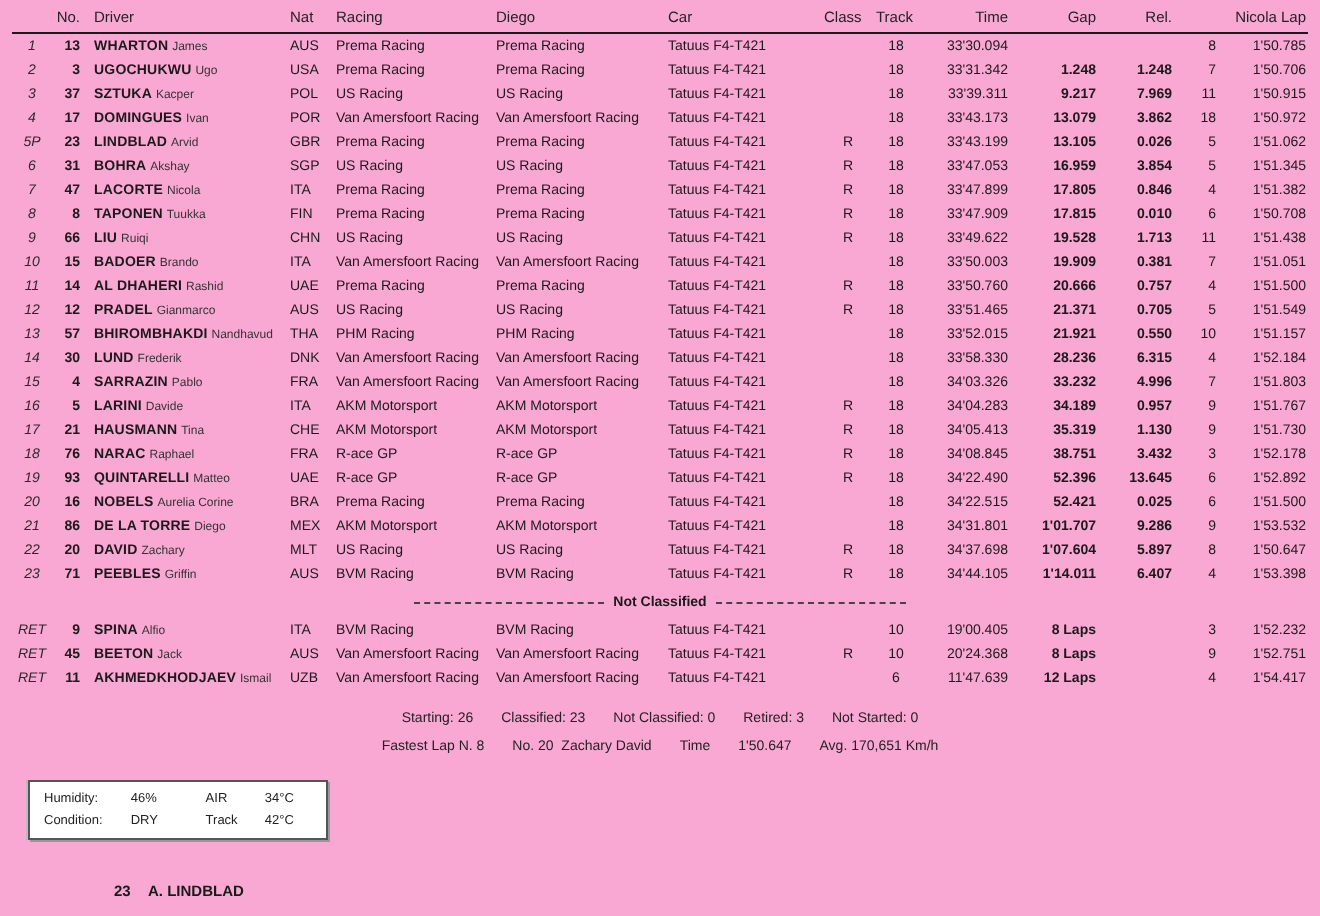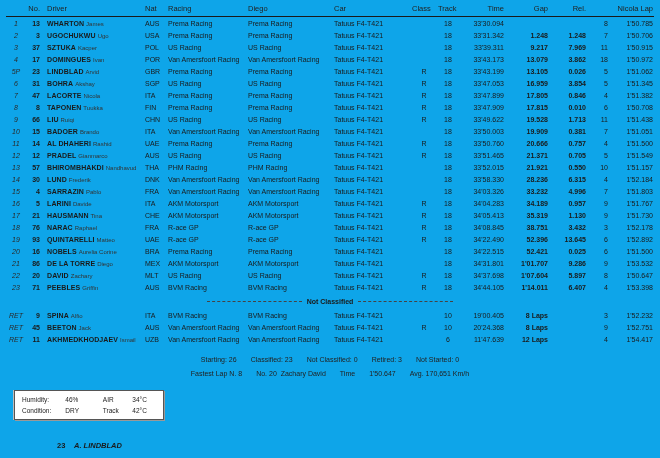--- a/index.html
+++ b/index.html
@@ -1,17 +1,17 @@
 <!DOCTYPE html>
 <html><head>
 <meta charset="utf-8">
 <style>
   html,body{margin:0;padding:0;background:#fff;}
   body{width:660px;height:458px;font-family:"Liberation Sans",sans-serif;color:#1a1a1a;}
-  .page{position:relative;width:660px;height:458px;overflow:hidden;background:#0ea5e9;}
+  .page{position:relative;width:660px;height:458px;overflow:hidden;background:#f9a8d4;}
 
   table.results{border-collapse:collapse;table-layout:fixed;width:648px;margin:2px 0 0 6px;}
   table.results th{font-weight:normal;font-size:7.5px;padding:2px 1px 3px 1px;white-space:nowrap;overflow:visible;text-align:left;color:#222;}
   table.results thead tr{border-bottom:1.5px solid #1a1a1a;}
   table.results td{height:12px;padding:0 1px;font-size:7px;white-space:nowrap;overflow:hidden;vertical-align:middle;}
   .h-right{text-align:right !important;}
   .h-center{text-align:right;}
 
   .c-pos{width:20px;text-align:center;font-style:italic;font-size:6.5px;color:#2a2a2a;}
   .c-no{width:15px;text-align:right;font-weight:bold;}
@@ -42,21 +42,21 @@
   .weather{position:absolute;left:14px;top:390px;width:150px;box-sizing:border-box;
            border:1px solid #555;box-shadow:1px 1px 0 #999, -1px 0 0 #bbb;background:#fff;padding:3px 7px;}
   .wrow{display:flex;font-size:6.5px;line-height:11px;color:#222;}
   .wlabel{width:44px;} .wval1{width:38px;} .wlabel2{width:30px;} .wval2{width:24px;}
 
   .penalty-title{position:absolute;top:424px;left:0;width:660px;text-align:center;
                  font-weight:bold;font-size:7.5px;color:#1a1a1a;}
   .penalty-row{position:absolute;top:441px;left:0;width:660px;height:12px;font-size:7.5px;}
   .p-time{position:absolute;left:22px;margin-top:16px;}
   .p-no{position:absolute;left:57px;font-weight:bold;}
-  .p-driver{position:absolute;left:74px;font-weight:bold;font-style:italic;}
+  .p-driver{position:absolute;left:74px;font-weight:bold;}
   .p-desc{position:absolute;left:196px;}
 </style>
 </head>
 <body>
 
 <div class="page">
 
   <table class="results">
     <colgroup>
       <col class="c-pos">

